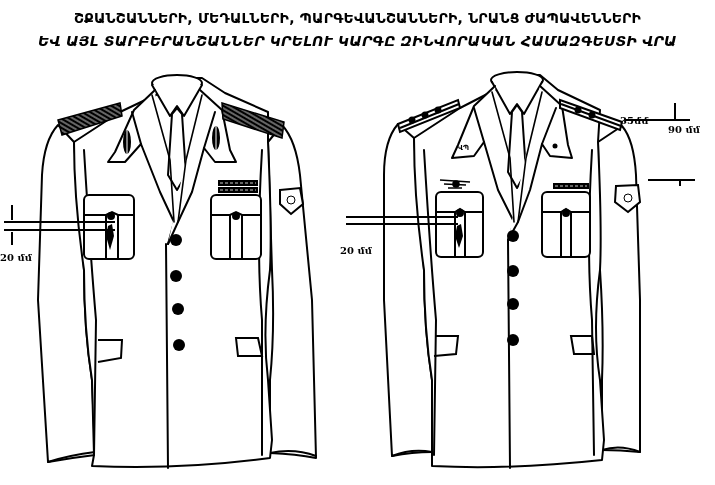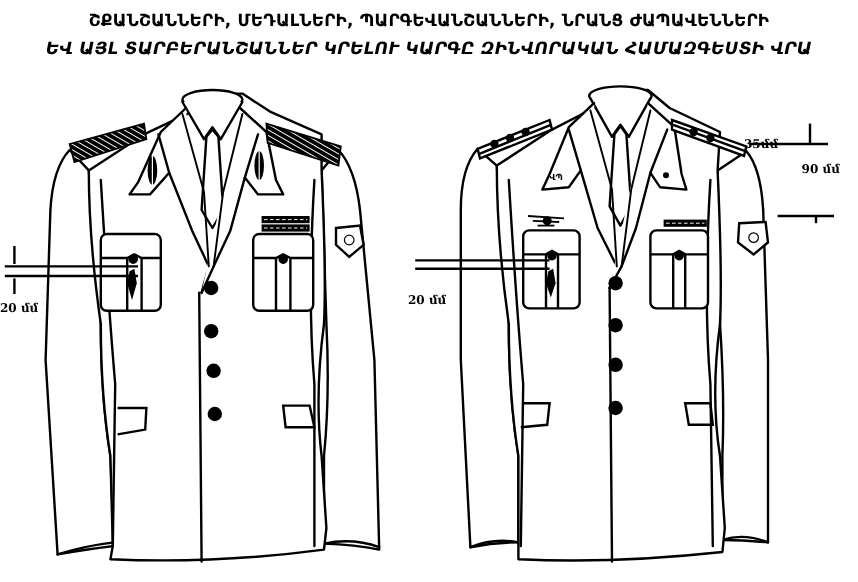--- a/index.html
+++ b/index.html
@@ -203,13 +203,13 @@
     <line x1="625" y1="120" x2="690" y2="120"></line>
     <line x1="675" y1="103" x2="675" y2="120"></line>
     <line x1="648" y1="180" x2="695" y2="180"></line>
     <line x1="680" y1="180" x2="680" y2="186"></line>
   </g>
 </svg>
 
 <div class="lbl" style="left:0px;top:252px;">20 մմ</div>
 <div class="lbl" style="left:340px;top:245px;">20 մմ</div>
 <div class="lbl" style="left:620px;top:79px;margin-top:36px;">35մմ</div>
-<div class="lbl" style="left:668px;top:136px;">90 մմ</div>
+<div class="lbl" style="left:668px;top:124px;">90 մմ</div>
 
 </body></html>

